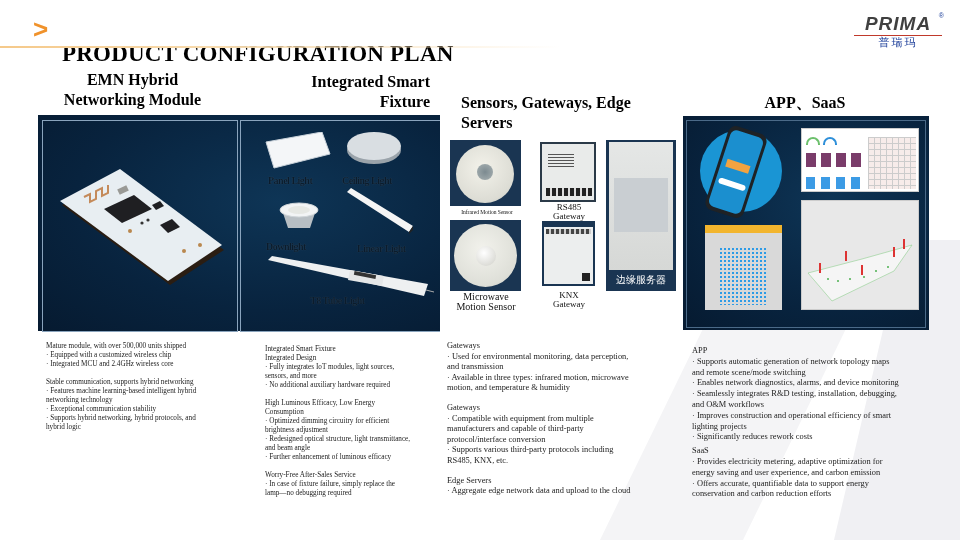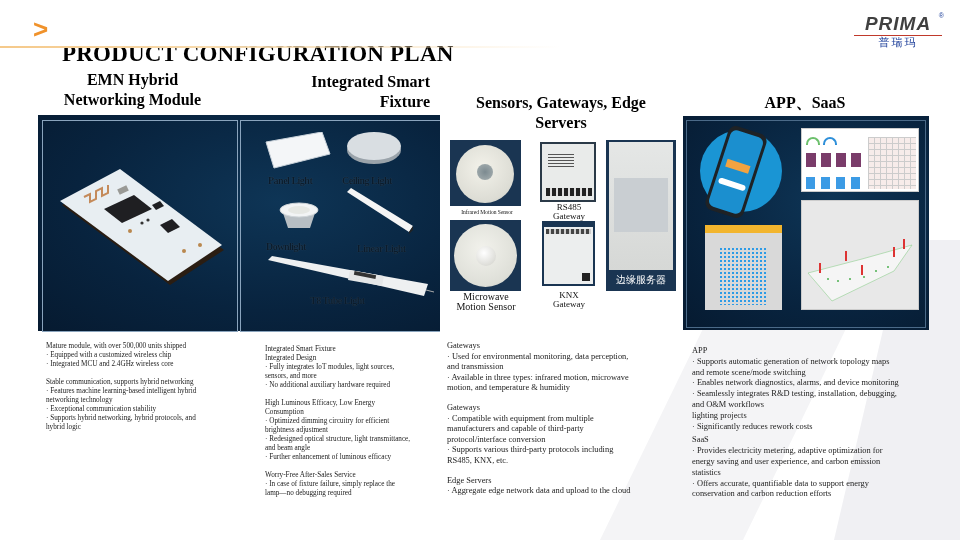--- a/index.html
+++ b/index.html
@@ -49,21 +49,21 @@
 </div>
 
 <div class="col-head" style="left:40px;top:70px;width:185px;">
   <div>EMN Hybrid</div>
   <div>Networking Module</div>
 </div>
 <div class="col-head" style="left:254px;top:72px;width:176px;text-align:right;">
   <div>Integrated Smart</div>
   <div>Fixture</div>
 </div>
-<div class="col-head" style="left:461px;top:93px;width:200px;text-align:center;">
+<div class="col-head" style="left:461px;top:93px;width:200px;text-align:left;">
   <div>Sensors, Gateways, Edge</div>
   <div>Servers</div>
 </div>
 <div class="col-head" style="left:730px;top:93px;width:150px;">APP、SaaS</div>
 
 <div class="panel" style="left:38px;top:115px;width:402px;height:216px;"></div>
 <div class="panel-frame" style="left:42px;top:120px;width:196px;height:212px;"></div>
 <div class="panel-frame" style="left:240px;top:120px;width:200px;height:212px;border-right:none;"></div>
 
 <svg style="position:absolute;left:52px;top:165px;" width="180" height="120" viewBox="0 0 180 120">
@@ -248,22 +248,22 @@
   <span class="p">· Aggregate edge network data and upload to the cloud</span>
 </div>
 
 <div class="text-block text-lg" style="left:692px;top:346px;width:240px;line-height:10.8px;">
   <span class="p">APP</span>
   <span class="p">· Supports automatic generation of network topology maps</span>
   <span class="p">and remote scene/mode switching</span>
   <span class="p">· Enables network diagnostics, alarms, and device monitoring</span>
   <span class="p">· Seamlessly integrates R&amp;D testing, installation, debugging,</span>
   <span class="p">and O&amp;M workflows</span>
+  <span class="p">· Improves construction and operational efficiency of smart</span>
   <span class="p">lighting projects</span>
   <span class="p">· Significantly reduces rework costs</span>
   <span class="gap" style="height:3px;"></span>
   <span class="p">SaaS</span>
   <span class="p">· Provides electricity metering, adaptive optimization for</span>
   <span class="p">energy saving and user experience, and carbon emission</span>
-  <span class="p">statistics</span>
   <span class="p">· Offers accurate, quantifiable data to support energy</span>
   <span class="p">conservation and carbon reduction efforts</span>
 </div>
 
 </body></html>

